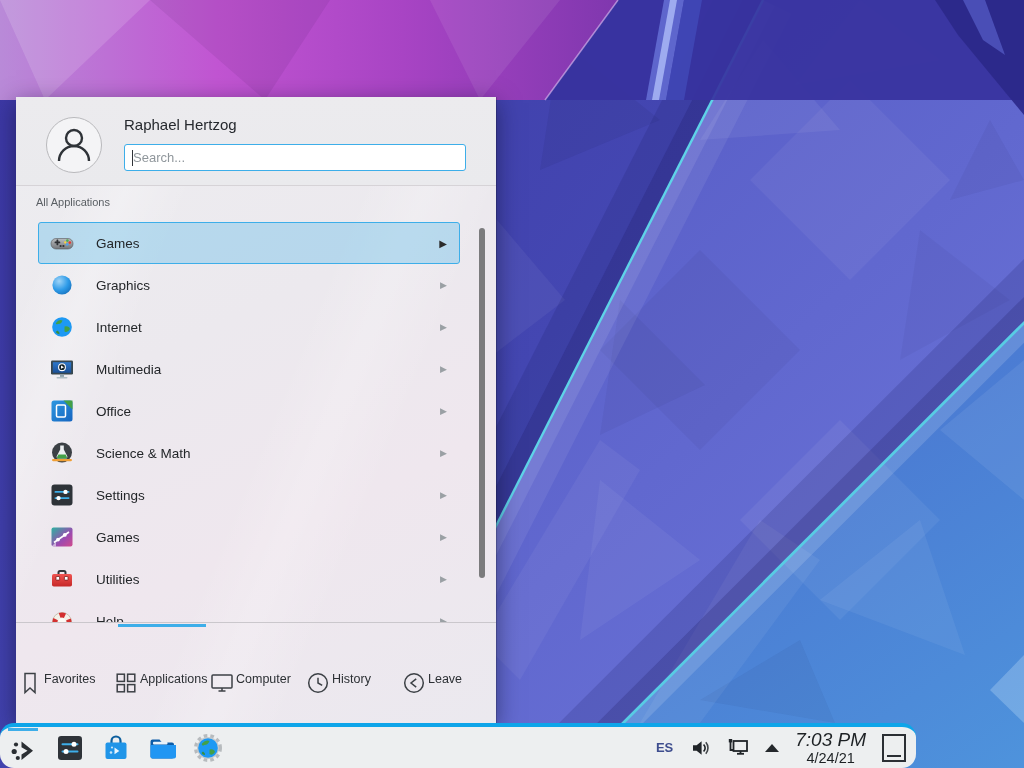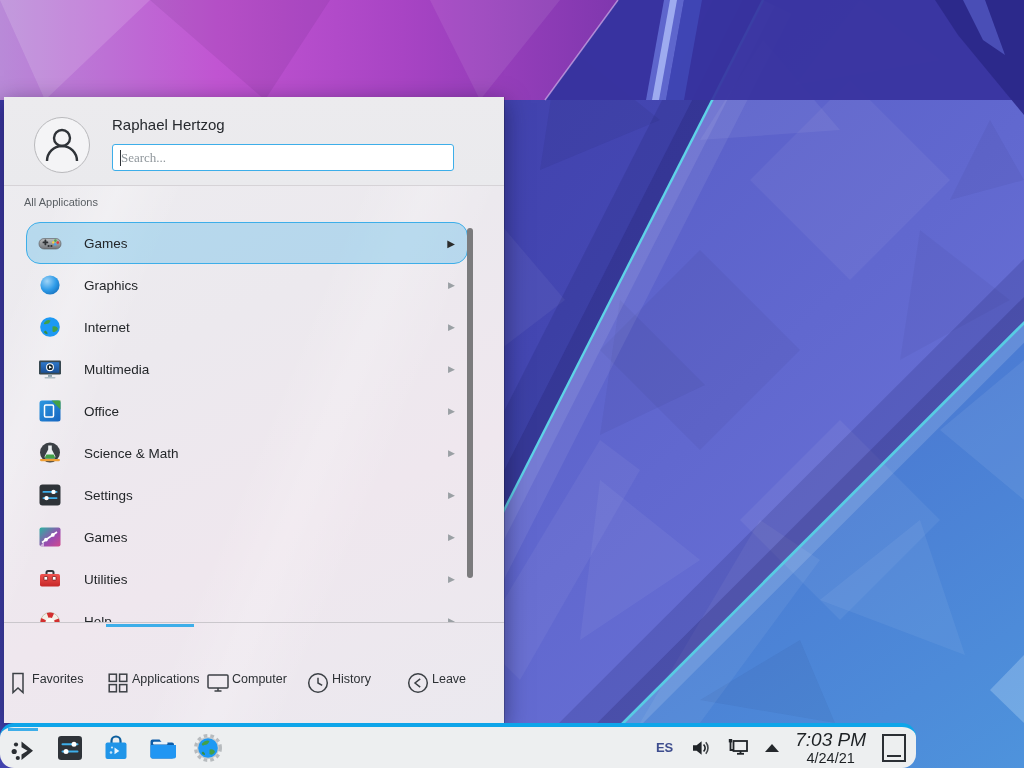--- a/index.html
+++ b/index.html
@@ -5,43 +5,42 @@
   html,body{margin:0;padding:0;}
   body{
     width:1024px;height:768px;overflow:hidden;position:relative;
     font-family:"Liberation Sans","DejaVu Sans",sans-serif;
     background:#3c37a4;
   }
   
   .wallpaper{position:absolute;inset:0;}
   
   .menu{
-    position:absolute;left:4px;top:97px;width:480px;height:626px;
+    position:absolute;left:16px;top:97px;width:480px;height:626px;
     background:linear-gradient(155deg,#ededf0 0%,#ece9ee 38%,#efe7ee 66%,#ebe9ef 100%);
     box-shadow:0 6px 22px rgba(10,10,35,.5), 1px 0 0 rgba(0,0,0,.18);
     overflow:hidden;
-    padding-left:20px;
   }
   .menu::after{content:"";position:absolute;inset:0;pointer-events:none;
     background:linear-gradient(112deg,transparent 12%,rgba(255,255,255,.5) 20%,transparent 29%,transparent 52%,rgba(255,255,255,.38) 61%,transparent 71%);
     opacity:.5;}
   .menu-header{position:absolute;left:0;top:0;width:100%;height:88px;
     background:linear-gradient(180deg,#ecebee,#eaeaed);border-bottom:1px solid #d6d3d7;z-index:3;}
   .avatar{position:absolute;left:30px;top:20px;width:54px;height:54px;border-radius:50%;
     background:#f4f4f6;border:1px solid #b9b9bc;display:flex;align-items:center;justify-content:center;}
   .user-name{position:absolute;left:108px;top:19px;font-size:15px;color:#26292e;}
   .search-input{position:absolute;left:108px;top:47px;width:342px;height:27px;box-sizing:border-box;
     border:1px solid #3daee9;border-radius:3px;background:#fff;padding:0 8px;font-size:13px;
-    color:#232629;font-family:Liberation Serif, serif;outline:none;}
+    color:#232629;font-family:Liberation Sans, sans-serif;outline:none;}
   .search-input::placeholder{color:#90979c;}
   .search-caret{position:absolute;left:116px;top:53px;width:1px;height:16px;background:#2f3338;z-index:4;}
   .section-label{position:absolute;left:20px;top:99px;font-size:11px;color:#595e63;z-index:3;}
   .app-list{position:absolute;left:0;top:125px;width:100%;height:400px;overflow:hidden;z-index:3;}
   .row{height:42px;margin:0 36px 0 22px;display:flex;align-items:center;padding-left:10px;
-    box-sizing:border-box;border:1px solid transparent;border-radius:14px;}
+    box-sizing:border-box;border:1px solid transparent;border-radius:3px;}
   .row.selected{background:rgba(61,174,233,.30);border-color:#3daee9;}
   .row .cat-icon{width:26px;height:26px;margin-right:21px;flex:0 0 auto;}
   .row .cat-label{font-size:13.5px;color:#232629;}
   .row .arrow{margin-left:auto;padding-right:12px;font-size:9px;color:#9aa0a4;}
   .row.selected .arrow{color:#2b2b2b;font-size:10px;}
   .scroll-thumb{position:absolute;left:463px;top:131px;width:6px;height:350px;border-radius:3px;
     background:#7b7b7d;z-index:4;}
   .list-sep{position:absolute;left:0;top:525px;width:100%;height:1px;background:#cac7cc;z-index:3;}
   .tab-indicator{position:absolute;left:102px;top:527px;width:88px;height:3px;z-index:4;}
   .tabbar{position:absolute;left:0;top:531px;width:100%;height:95px;display:flex;z-index:3;}

